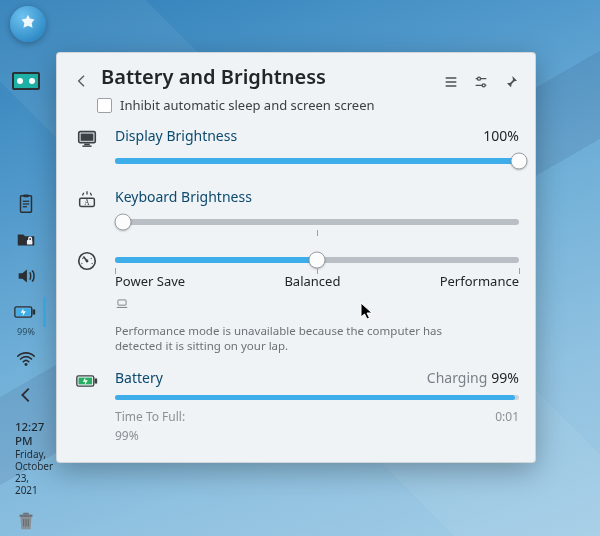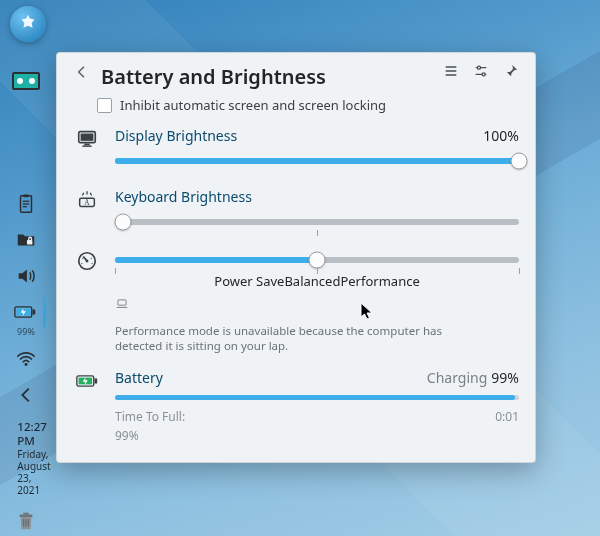--- a/index.html
+++ b/index.html
@@ -75,21 +75,21 @@
   position: absolute;
   top: 52px; left: 56px;
   width: 480px;
   background: #eff3f6;
   border: 1px solid rgba(0,0,0,0.12);
   border-radius: 4px;
   box-shadow: 0 8px 28px rgba(0,0,0,0.28);
   padding: 10px 16px 14px 16px;
 }
 .popup-header {
-  display: flex; align-items: flex-start; gap: 10px;
+  display: flex; align-items: flex-end; gap: 10px;
   margin-bottom: 6px;
 }
 .popup-header .back { width: 18px; height: 18px; display:flex;align-items:center;justify-content:center; color:#5a6268; }
 .popup-header h1 {
   font-size: 20px; font-weight: 600; flex: 1; color: #232629;
 }
 .hdr-icons { display: flex; gap: 14px; color: #4b5054; }
 .hdr-icons > span { width: 16px; height: 16px; display:flex;align-items:center;justify-content:center; }
 
 .inhibit-row {
@@ -134,21 +134,21 @@
   position: absolute; top: 50%; transform: translate(-50%, -50%);
   width: 17px; height: 17px; background: #fcfcfc;
   border: 1px solid #9aa0a6; border-radius: 50%;
   box-shadow: 0 1px 2px rgba(0,0,0,0.2);
 }
 .slider .tick {
   position: absolute; top: 100%; width: 1px; height: 6px; background: #9aa0a6;
 }
 
 .profile-labels {
-  display: flex; justify-content: center;
+  display: flex; justify-content: space-between;
   font-size: 13px; color: #232629; 
 }
 .profile-note {
   display: flex; gap: 8px;
   font-size: 11.5px; color: #6b7176;
   margin-top: 6px; line-height: 1.35;
   padding-right: 30px;
   flex-direction: column;
 }
 .profile-note .note-icon { width: 16px; flex-shrink: 0; margin-top: 1px; }
@@ -235,21 +235,21 @@
       </svg>
   </div>
   <div class="panel-item">
     <svg viewBox="0 0 24 24">
         <path d="M15 5l-7 7 7 7" fill="none" stroke="#2b2f33" stroke-width="2"></path>
       </svg>
   </div>
   <div class="clock">
     <div class="time">12:27 PM</div>
     <div>Friday,</div>
-    <div>August 23,</div>
+    <div>October 23,</div>
     <div>2021</div>
   </div>
   <div class="panel-item">
     <svg viewBox="0 0 24 24">
         <path d="M6 7h12l-1 14H7z" fill="#8a9096"></path>
         <rect x="5" y="5" width="14" height="2.5" fill="#6b7176"></rect>
         <rect x="9" y="3" width="6" height="2" fill="#6b7176"></rect>
         <line x1="9.5" y1="10" x2="9.5" y2="18" stroke="#5a6066" stroke-width="1"></line>
         <line x1="12" y1="10" x2="12" y2="18" stroke="#5a6066" stroke-width="1"></line>
         <line x1="14.5" y1="10" x2="14.5" y2="18" stroke="#5a6066" stroke-width="1"></line>
@@ -281,21 +281,21 @@
       <span>
         <svg viewBox="0 0 24 24" width="16" height="16">
             <path d="M14 3l7 7-4 1-4 4-1 5-3-3-5 5 5-5-3-3 5-1 4-4z" fill="#4b5054"></path>
           </svg>
       </span>
     </div>
   </div>
 
   <div class="inhibit-row">
     <span class="chk"></span>
-    <span>Inhibit automatic screen and screen locking</span>
+    <span>Inhibit automatic sleep and screen screen</span>
   </div>
 
   <div class="section">
     <div class="sec-icon">
       <svg viewBox="0 0 24 24">
           <rect x="3" y="4" width="18" height="12" rx="1.5" fill="none" stroke="#3b4045" stroke-width="1.8"></rect>
           <rect x="5" y="6" width="14" height="8" fill="#3b4045"></rect>
           <rect x="9" y="17" width="6" height="1.8" fill="#3b4045"></rect>
           <rect x="7" y="19" width="10" height="1.6" fill="#3b4045"></rect>
         </svg>

